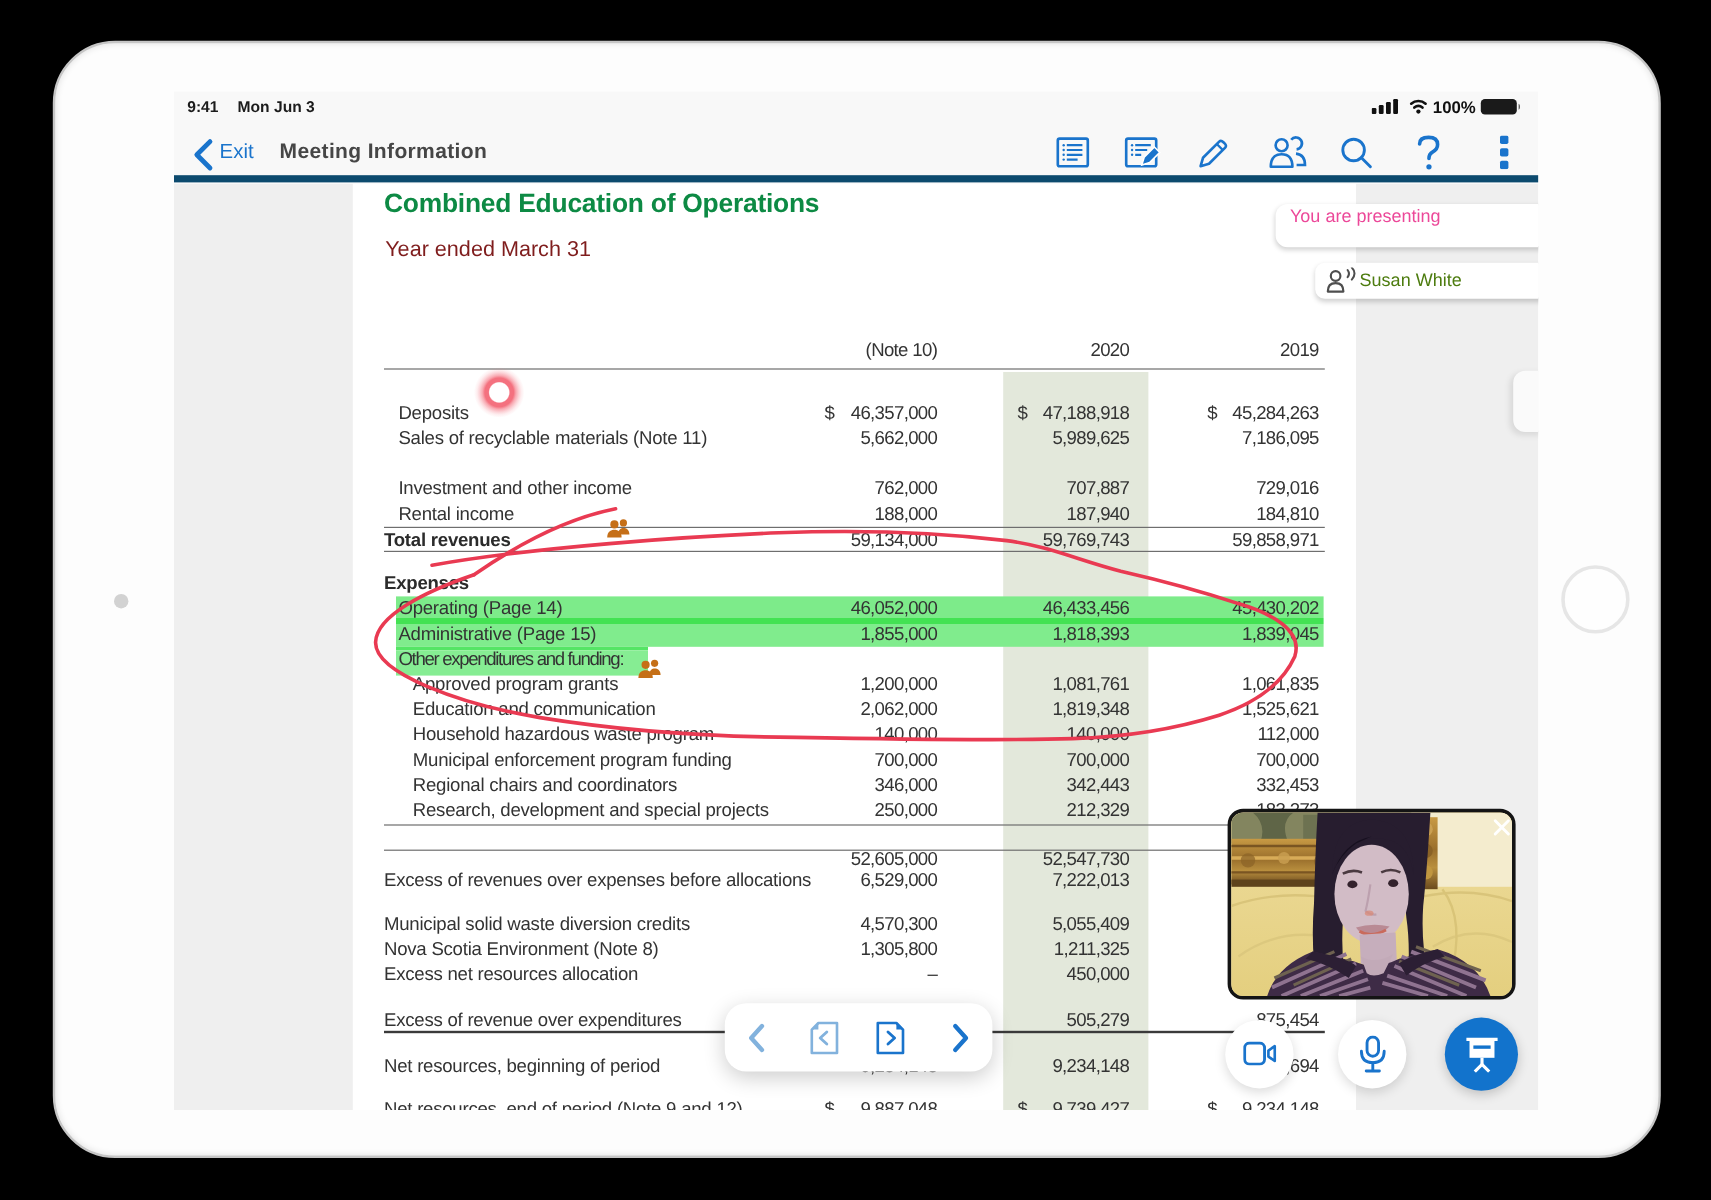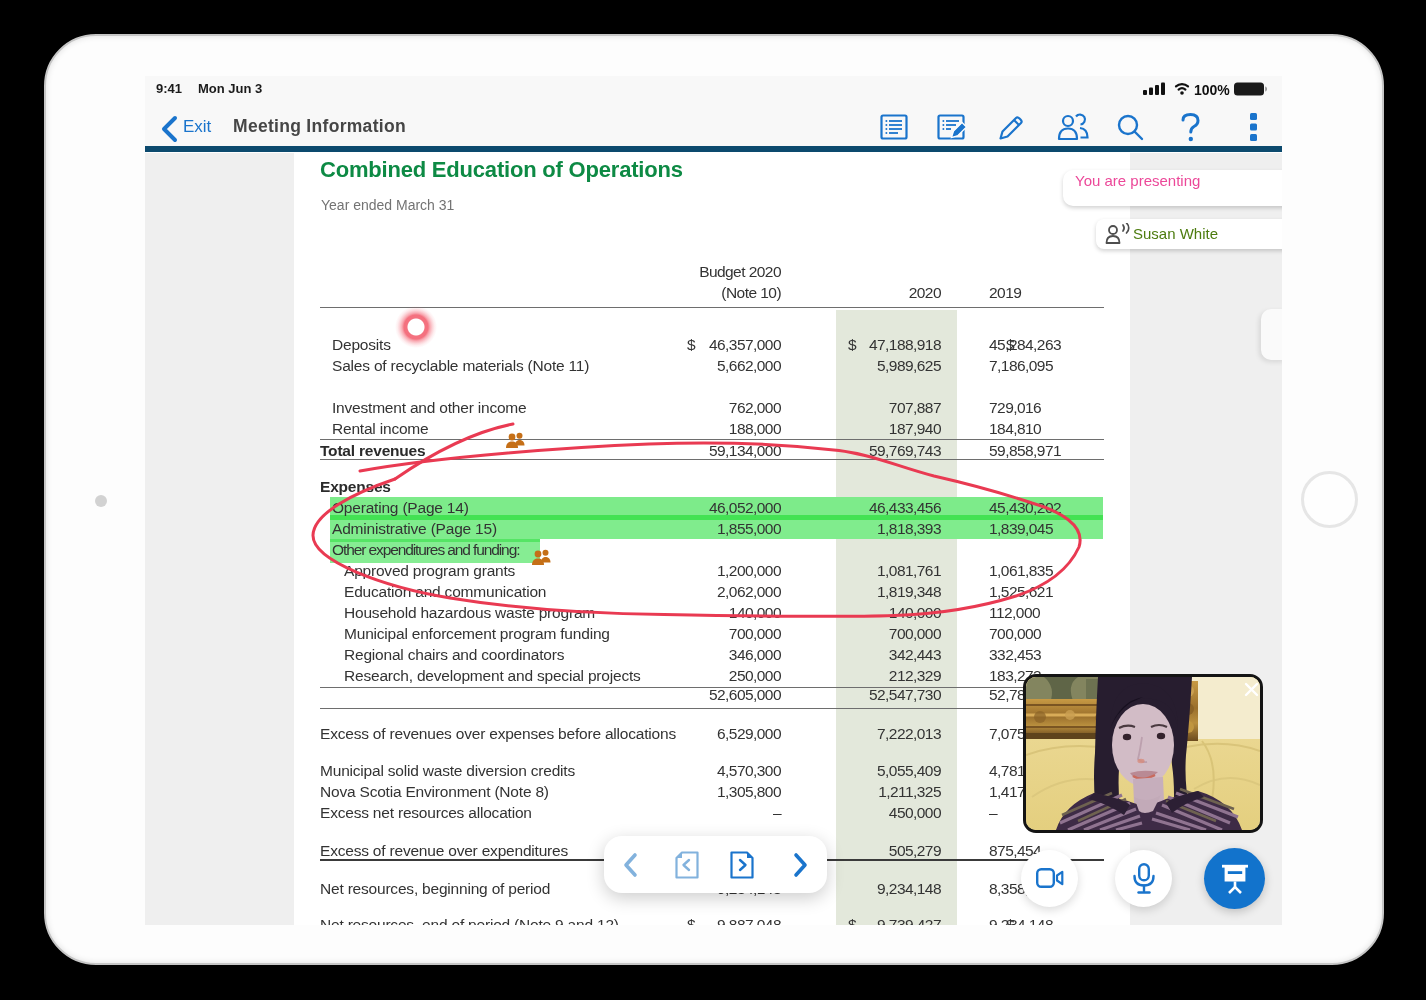--- a/index.html
+++ b/index.html
@@ -18,29 +18,29 @@
   .topbar { position:absolute; left:0; top:0; width:1137px; height:76px;
     background:#f8f8f8; border-bottom:6px solid #0c4a6e; }
   .stxt { position:absolute; top:5px; font-size:13px; font-weight:bold; color:#1b1b1b; }
   .exittxt { position:absolute; left:38px; top:41px; font-size:17px; color:#1a74cc; }
   .mtitle { position:absolute; left:88px; top:40px; font-size:17.5px; font-weight:bold; color:#464646; letter-spacing:0.3px; }
   
   .content { position:absolute; left:0; top:77px; width:1137px; height:772px; background:#efefef; }
   .page { position:absolute; left:149px; top:0px; width:836px; height:772px; background:#fff; }
   .band { position:absolute; left:542px; top:157px; width:121px; height:615px; background:#e3e8db; }
   .doctitle { position:absolute; left:26px; top:4px; font-size:22px; font-weight:bold; color:#0d8a44; letter-spacing:-0.2px;}
-  .docsub { position:absolute; left:27px; top:44px; font-size:14px; color:#737373; }
+  .docsub { position:absolute; left:27px; top:44px; font-size:18px; color:#7f1d1d; }
   .row { position:absolute; left:0; width:836px; height:20px; font-size:15.5px; color:#333; letter-spacing:-0.55px; }
   .row b { font-weight:bold; color:#2b2b2b; }
   .lab { position:absolute; left:26px; top:0; white-space:nowrap; letter-spacing:-0.2px; }
   .in1 .lab { left:38px; }
   .in2 .lab { left:50px; }
   .n1 { position:absolute; left:377px; width:110px; text-align:right; top:0;}
   .n2 { position:absolute; left:537px; width:110px; text-align:right; top:0;}
-  .n3 { position:absolute; left:695px; width:110px; top:0;}
+  .n3 { position:absolute; left:695px; width:110px; text-align:right; top:0;}
   .d1 { position:absolute; left:393px; top:0; }
   .d2 { position:absolute; left:554px; top:0; }
   .d3 { position:absolute; left:712px; top:0; }
   .hrule { position:absolute; left:26px; width:784px; height:0; border-top:1px solid #6e6e6e; }
   .hl { position:absolute; }
   
   .presentpill { position:absolute; left:918px; top:94px; width:230px; height:36px; background:#fff;
     border-radius:10px 0 0 10px; box-shadow:0 2px 4px rgba(0,0,0,0.18); }
   .presentpill span { position:absolute; left:12px; top:2px; font-size:15px; color:#ec4899; }
   .susanpill { position:absolute; left:951px; top:143px; width:195px; height:30px; background:#fff;
@@ -147,23 +147,20 @@
       <div class="hl" style="left:36px; top:386px; width:210px; height:3px; background:#55e565;"></div>
       <div class="hl" style="left:36px; top:389px; width:210px; height:21px; background:#86ed93;"></div>
 
       <div class="hrule" style="top:154px;"></div>
       <div class="hrule" style="top:286px;"></div>
       <div class="hrule" style="top:306px;"></div>
       <div class="hrule" style="top:534px;"></div>
       <div class="hrule" style="top:555px;"></div>
       <div class="hrule" style="top:705.5px; border-top:2.5px solid #3a3a3a;"></div>
 
-      <div class="row" style="top:110px;">
-          <span class="n1">Budget 2020</span>
-        </div>
       <div class="row" style="top:131px;padding-left:44px;">
           <span class="n1">(Note 10)</span>
           <span class="n2">2020</span>
           <span class="n3">2019</span>
         </div>
 
       <div class="row in1" style="top:183px;">
           <span class="lab">Deposits</span>
           <span class="d1">$</span>
           <span class="n1">46,357,000</span>
@@ -243,21 +240,21 @@
           <span class="n1">346,000</span>
           <span class="n2">342,443</span>
           <span class="n3">332,453</span>
         </div>
       <div class="row in2" style="top:514px;">
           <span class="lab">Research, development and special projects</span>
           <span class="n1">250,000</span>
           <span class="n2">212,329</span>
           <span class="n3">183,273</span>
         </div>
-      <div class="row" style="top:533px;text-decoration:underline;">
+      <div class="row" style="top:555px;text-decoration:underline;">
           <span class="n1">52,605,000</span>
           <span class="n2">52,547,730</span>
           <span class="n3">52,783,919</span>
         </div>
       <div class="row" style="top:572px;">
           <span class="lab">Excess of revenues over expenses before allocations</span>
           <span class="n1">6,529,000</span>
           <span class="n2">7,222,013</span>
           <span class="n3">7,075,052</span>
         </div>

